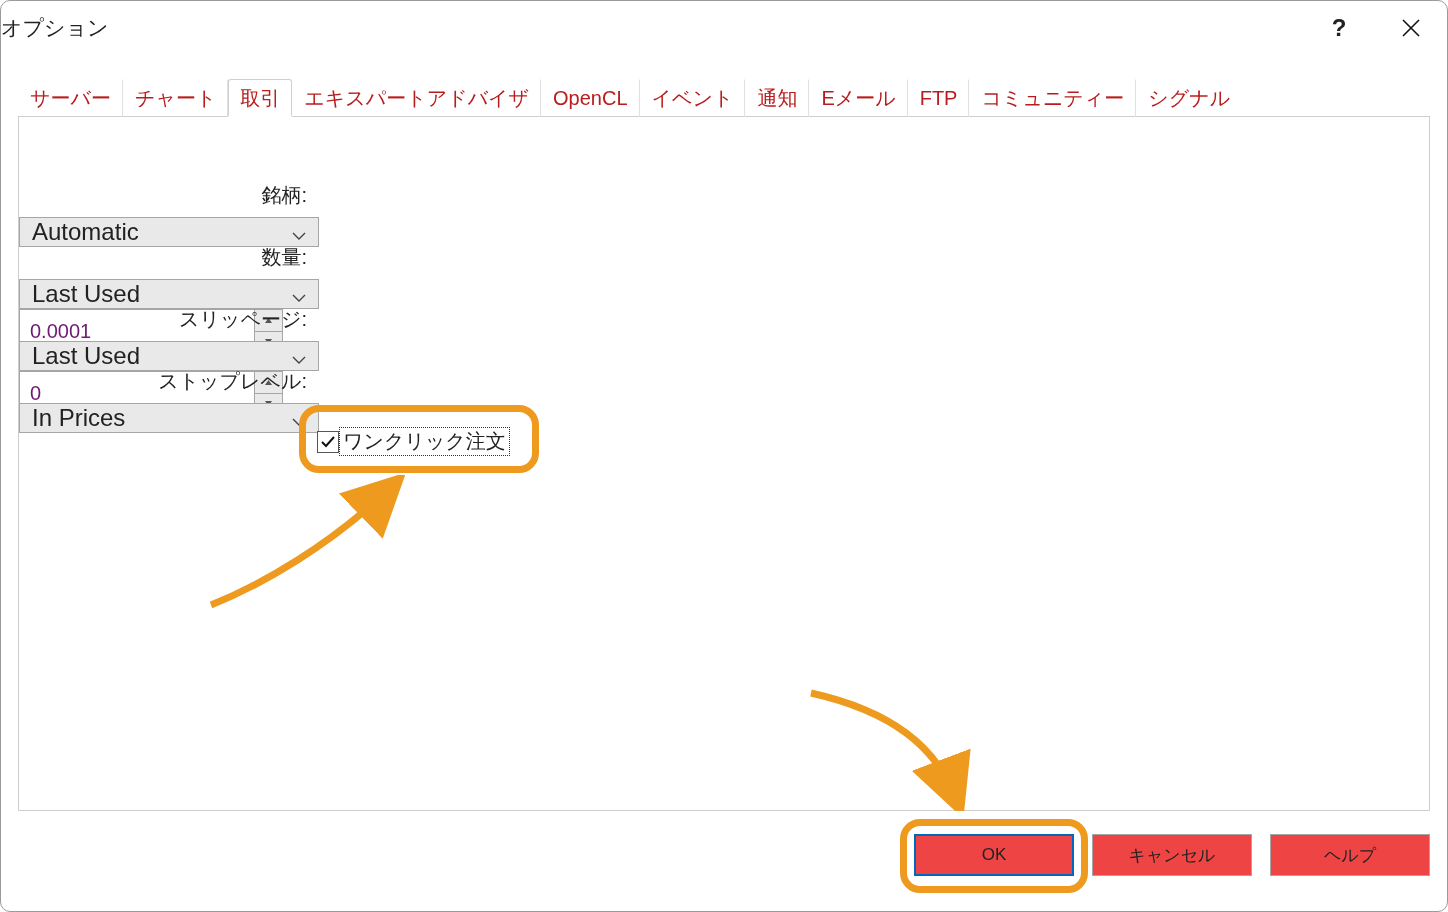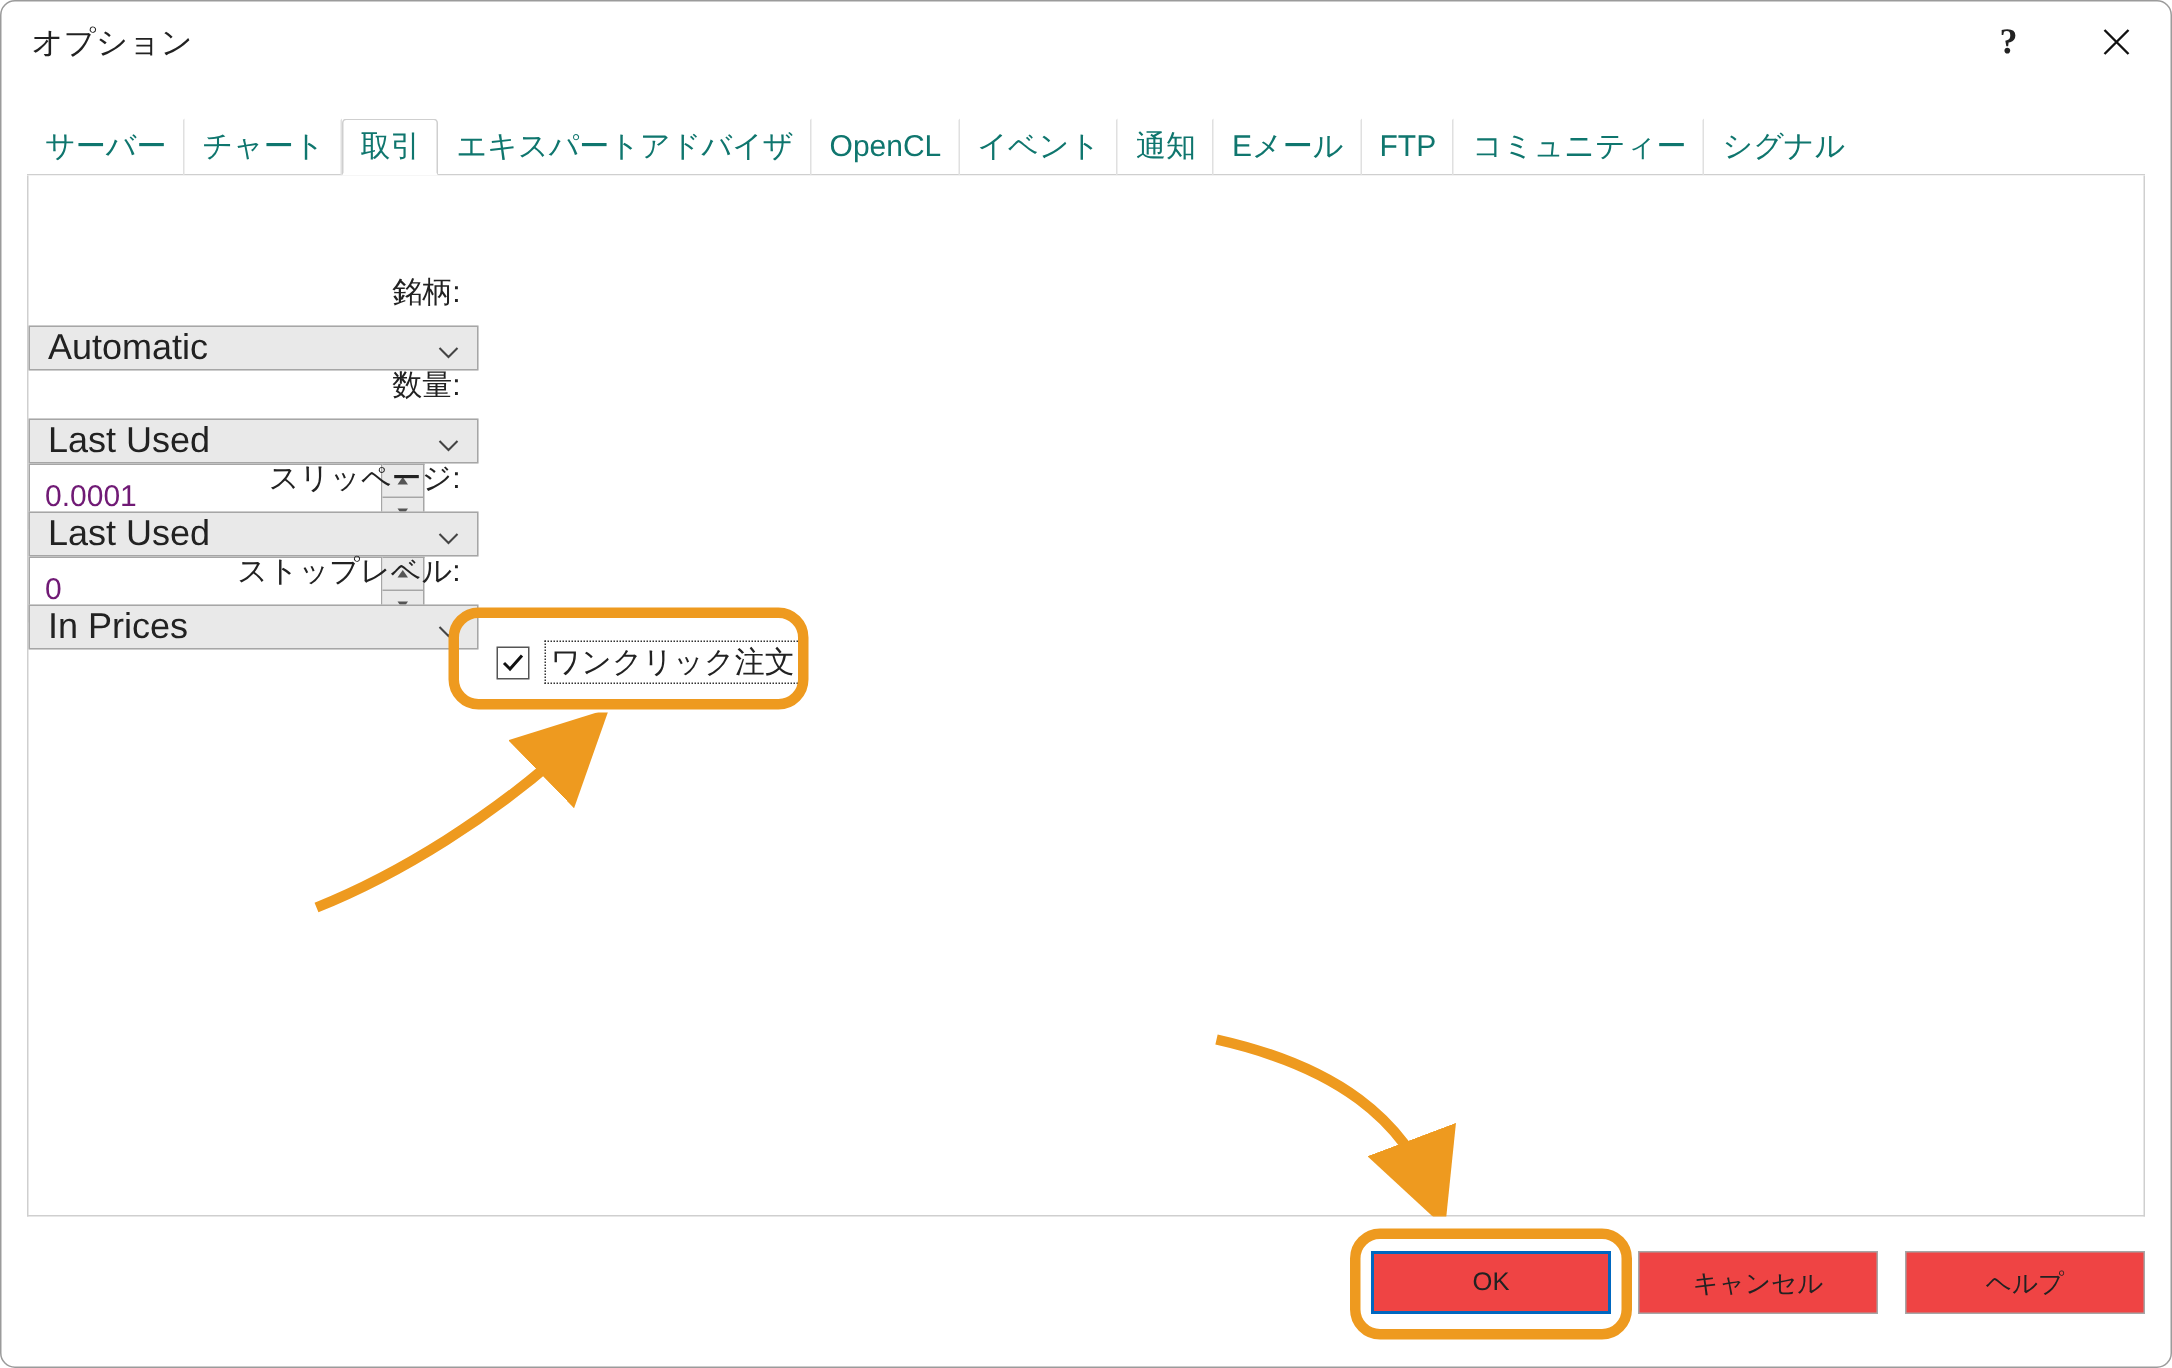--- a/index.html
+++ b/index.html
@@ -19,22 +19,20 @@
     border:1px solid #9b9b9b;
     border-radius:10px;
     background:#fff;
     overflow:hidden;
   }
 
   
   .titlebar {
     display:flex; align-items:center;
     height:54px;
-    padding-left:20px;
-    font-family:Liberation Serif, serif;
   }
   .titlebar .title { flex:0 0 auto; font-size:21px; }
   .titlebar .spacer { flex:1 1 auto; }
   .titlebar .helpbtn {
     width:72px; height:54px;
     display:flex; align-items:center; justify-content:center;
     font-size:24px; font-weight:600;
   }
   .titlebar .closebtn {
     width:72px; height:54px;
@@ -51,21 +49,21 @@
     height:38px;
   }
   .tab {
     padding:0 11px;
     height:38px;
     line-height:37px;
     font-size:20px;
     border:1px solid transparent;
     border-bottom:none;
     position:relative;
-    color:#0f766e;
+    color:#b91c1c;
     white-space:nowrap;
     cursor:default;
   }
   .tab + .tab { border-left:1px solid transparent; }
   .tab:not(.active) { border-right:1px solid #e0e0e0; }
   .tab:last-child { border-right:1px solid transparent; }
   .tab.active {
     background:#fff;
     border-color:#cfcfcf;
     border-bottom:2px solid #fff;
@@ -130,22 +128,22 @@
   }
   .spinbtn {
     flex:1; background:#eaeaea;
     display:flex; align-items:center; justify-content:center;
   }
   .spinbtn + .spinbtn { border-top:1px solid #a6a6a6; }
   .spinbtn svg { width:9px; height:9px; }
 
   
   .chkrow {
-    position:absolute; left:312px; top:310px;
-    display:flex; align-items:center; gap:10px;
+    position:absolute; left:298px; top:310px;
+    display:flex; align-items:center; 
   }
   .chkbox {
     width:22px; height:22px; border:1.5px solid #555;
     display:flex; align-items:center; justify-content:center;
     background:#fff;
   }
   .chkbox svg { width:16px; height:16px; }
   .chklabel {
     font-size:20px;
     border:1px dotted #333;

